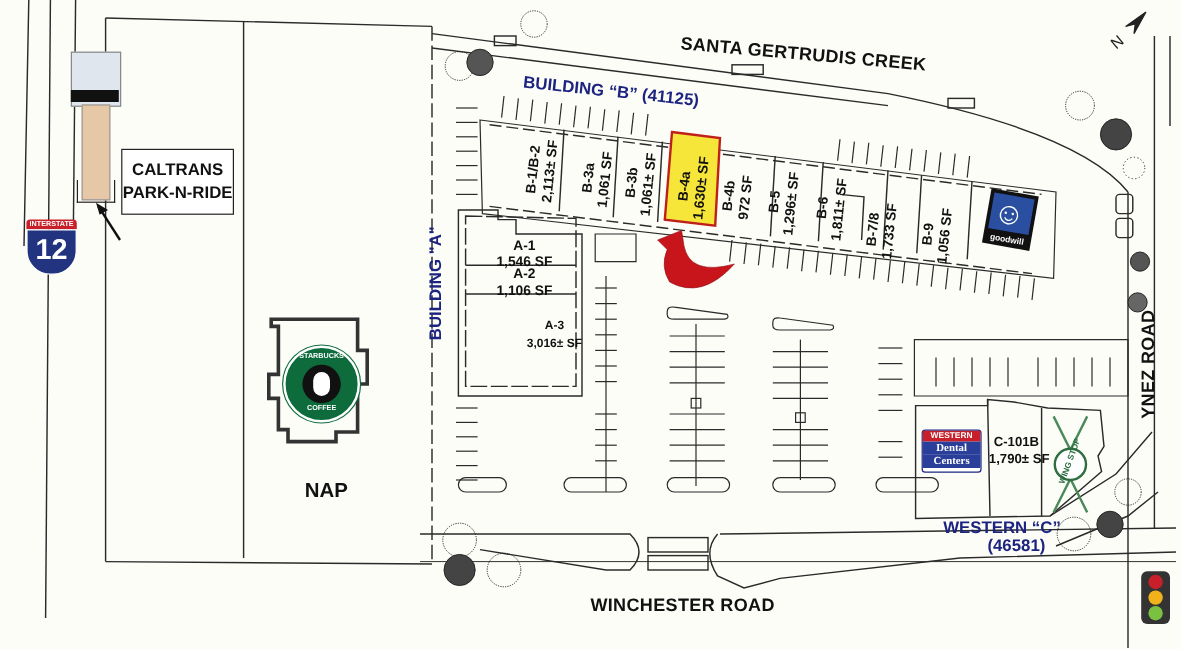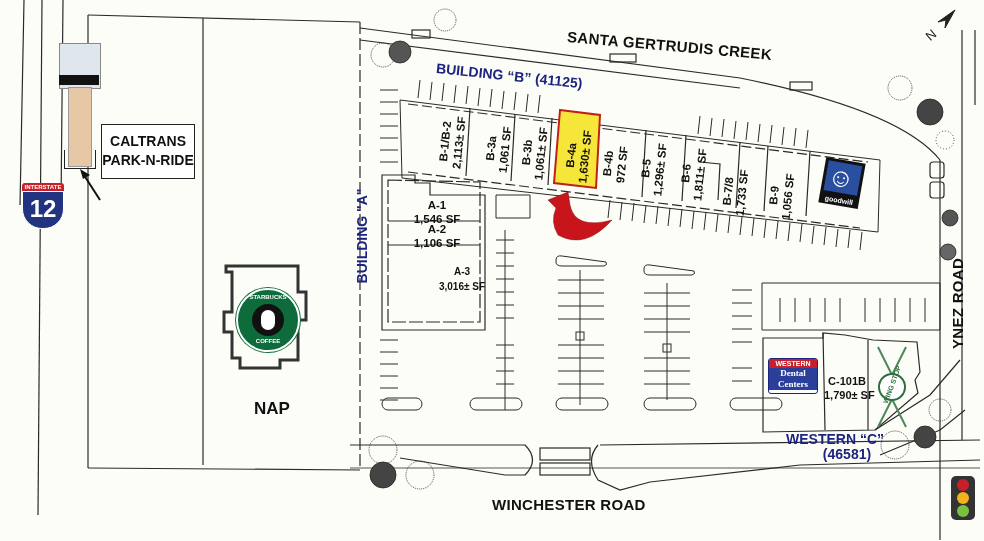--- a/index.html
+++ b/index.html
@@ -349,21 +349,21 @@
     </div>
   <div class="txt" style="top:48px;">COFFEE</div>
 </div>
 <div class="lbl" style="left:254px;top:399px;font-size:17px;">NAP</div>
 
 <div class="logo western">
   <div class="w1">WESTERN</div>
   <div class="w2">Dental</div>
   <div class="w2">Centers</div>
 </div>
-<div class="unit" style="left:824px;top:362px;width:46px;font-size:11px;margin-top:12px;">
+<div class="unit" style="left:824px;top:362px;width:46px;font-size:11px;">
     <div>C-101B</div>
     <div>1,790± SF</div>
   </div>
 <div class="logo wingstop">
   <svg width="40" height="84">
     <path d="M6 2 L20 30 L34 2 M6 82 L20 54 L34 82" stroke="#4a8a5a" stroke-width="2" fill="none"></path>
     <circle cx="20" cy="42" r="13" fill="#fff" stroke="#2e6e40" stroke-width="2"></circle>
   </svg>
   <div style="position:absolute;left:-8px;top:36px;width:56px;text-align:center;font-size:7px;font-weight:bold;color:#2e6e40;transform:rotate(-70deg);">WING STOP</div>
 </div>

